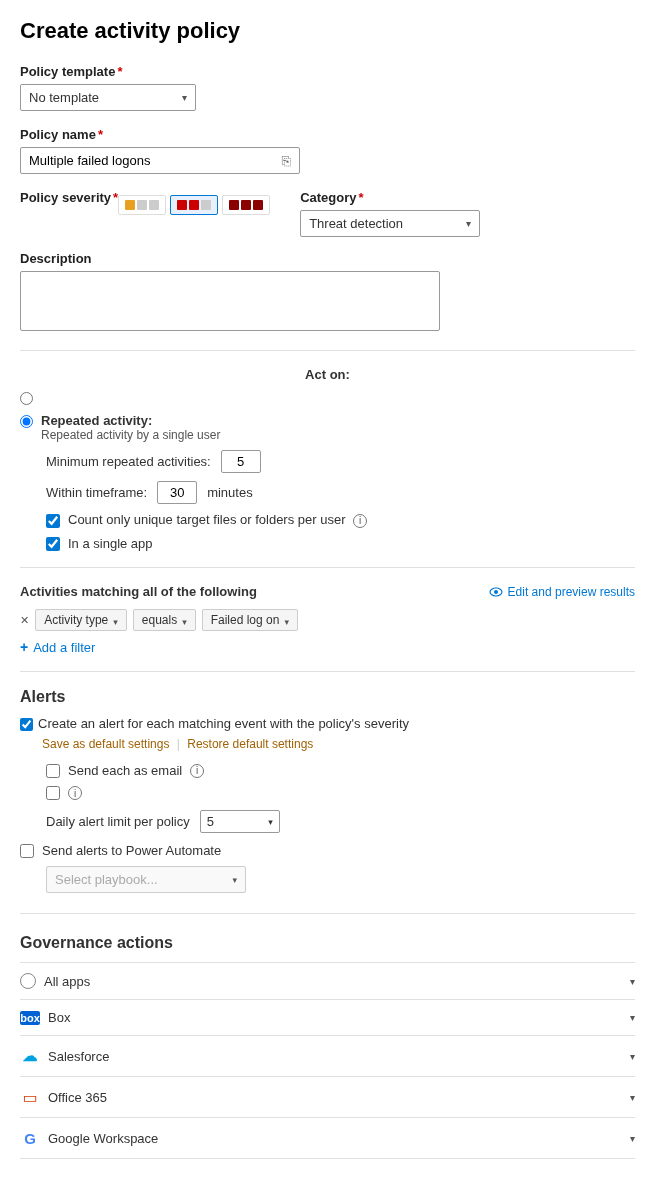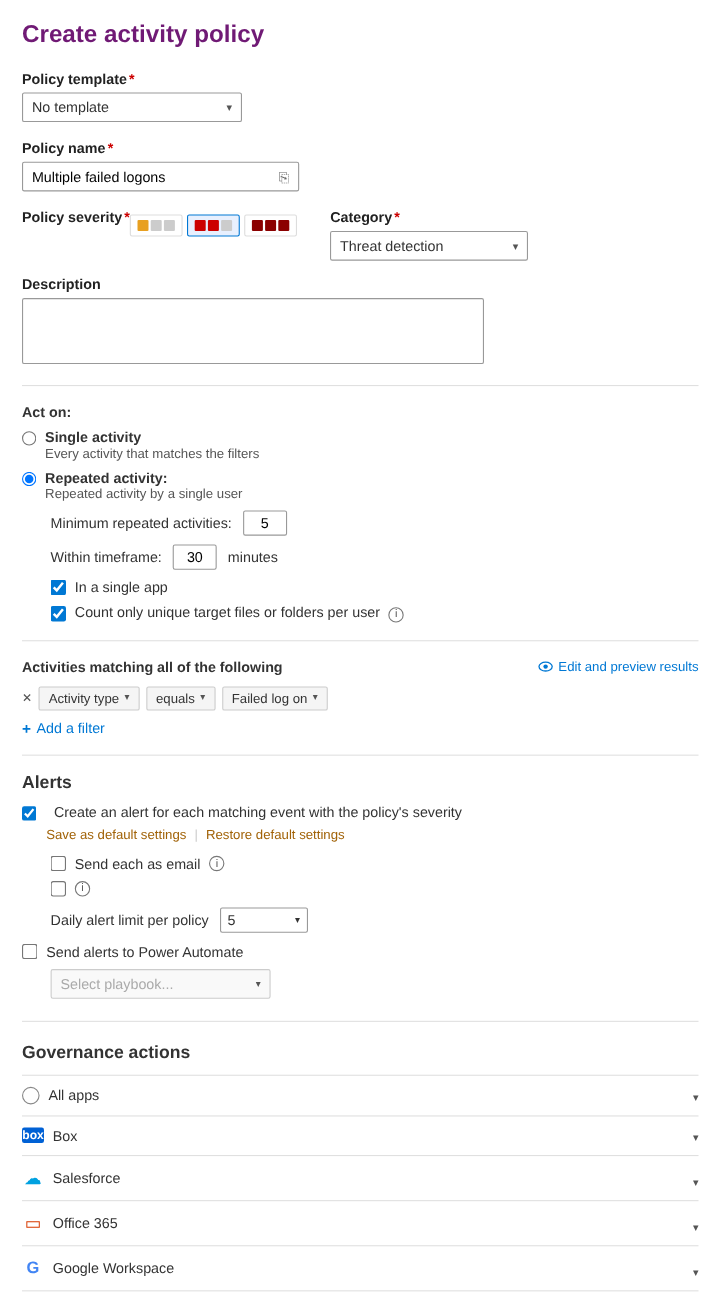--- a/index.html
+++ b/index.html
@@ -10,38 +10,38 @@
       background: #fff;
       width: 655px;
       min-height: 1180px;
     }
     .page {
       padding: 18px 20px 20px 20px;
     }
     h1 {
       font-size: 22px;
       font-weight: 600;
-      color: #701a75;
+      color: #000000;
       margin-bottom: 20px;
     }
     .section { margin-bottom: 16px; }
     .field-label {
       font-size: 13px;
       font-weight: 600;
       margin-bottom: 5px;
       color: #222;
     }
     .required-star { color: #c00; margin-left: 2px; }
     .select-field {
       display: flex;
       align-items: center;
       border: 1px solid #999;
       border-radius: 2px;
       padding: 5px 8px;
-      width: 200px;
+      width: 176px;
       background: #fff;
       cursor: pointer;
       justify-content: space-between;
       font-size: 13px;
     }
     .select-field .chevron { font-size: 10px; color: #555; }
     .text-input {
       border: 1px solid #999;
       border-radius: 2px;
       padding: 5px 8px;
@@ -89,20 +89,21 @@
       font-size: 15px;
       font-weight: 600;
       color: #111;
       margin-bottom: 12px;
       margin-top: 10px;
     }
     .act-on-label {
       font-weight: 600;
       margin-bottom: 8px;
       font-size: 13px;
+      text-align: center;
     }
     .radio-option { display: flex; align-items: flex-start; margin-bottom: 8px; gap: 8px; }
     .radio-option input[type=radio] { margin-top: 2px; }
     .radio-label { font-weight: 600; font-size: 13px; }
     .radio-sub { font-size: 12px; color: #555; }
 
     .indented { margin-left: 26px; }
     .min-row {
       display: flex; align-items: center; gap: 10px; margin-bottom: 8px; margin-top: 6px;
     }
@@ -139,21 +140,21 @@
       margin-bottom: 10px;
     }
     .filter-header-label { font-weight: 600; font-size: 13px; }
     .edit-preview {
       display: flex; align-items: center; gap: 5px;
       color: #0078d4; font-size: 12px; cursor: pointer;
     }
 
     .filter-row { display: flex; align-items: center; gap: 6px; margin-bottom: 8px; }
     .filter-tag {
-      display: flex; align-items: flex-start;
+      display: flex; align-items: flex-end;
       border: 1px solid #ccc;
       border-radius: 2px;
       padding: 3px 8px;
       font-size: 12px;
       background: #f5f5f5;
       gap: 5px;
       cursor: pointer;
     }
     .filter-tag .chevron { font-size: 9px; color: #555; }
     .close-x { color: #555; font-size: 11px; cursor: pointer; }
@@ -161,21 +162,21 @@
       display: flex; align-items: center; gap: 5px;
       color: #0078d4; font-size: 13px; cursor: pointer;
       margin-top: 6px;
     }
     .add-filter .plus { font-size: 14px; font-weight: 600; }
 
     .alerts-section { margin-top: 8px; }
     .alerts-title { font-size: 16px; font-weight: 600; margin-bottom: 10px; }
 
     .alert-main-row {
-      display: flex; align-items: center; gap: 16px; margin-bottom: 6px;
+      display: flex; align-items: center; gap: 5px; margin-bottom: 6px;
     }
     .alert-sub-links { margin-left: 22px; font-size: 12px; color: #0078d4; }
     .alert-sub-links a { color: #a16207; text-decoration: none; cursor: pointer; }
     .alert-sub-links span { color: #ccc; margin: 0 4px; }
 
     .daily-alert-row { display: flex; align-items: center; gap: 10px; margin: 10px 0 10px 26px; }
     .select-small {
       border: 1px solid #999;
       border-radius: 2px;
       padding: 3px 6px;
@@ -200,21 +201,21 @@
       margin-left: 26px;
       cursor: pointer;
       background: #f9f9f9;
     }
 
     .governance-section { margin-top: 20px; }
     .governance-title { font-size: 16px; font-weight: 600; margin-bottom: 10px; }
     .governance-divider { border: none; border-top: 1px solid #e0e0e0; margin: 0; }
 
     .gov-row {
-      display: flex; align-items: flex-end;
+      display: flex; align-items: center;
       padding: 10px 0;
       border-bottom: 1px solid #e0e0e0;
       justify-content: space-between;
       cursor: pointer;
     }
     .gov-row-left { display: flex; align-items: center; gap: 8px; font-size: 13px; }
     .gov-icon {
       width: 20px; height: 20px;
       display: flex; align-items: center; justify-content: center;
       font-size: 12px;
@@ -242,21 +243,21 @@
     <div class="select-field">
       <span>No template</span>
       <span class="chevron">▾</span>
     </div>
   </div>
 
   <div class="section">
     <div class="field-label">
       <span>Policy name</span><span class="required-star">*</span>
     </div>
-    <div class="text-input" style="width:252px;">
+    <div class="text-input" style="width:280px;">
       <input class="text-input-inner" type="text" value="Multiple failed logons" style="">
       <span style="font-size:12px;color:#666;">⎘</span>
     </div>
   </div>
 
   <div class="severity-category-row">
     <div class="severity-group">
       <div class="field-label">
         <span>Policy severity</span><span class="required-star">*</span>
       </div>
@@ -297,56 +298,52 @@
     <textarea class="description-area" style=""></textarea>
   </div>
 
   <hr class="divider">
 
 
   <div class="act-on-label">Act on:</div>
 
   <div class="radio-option">
     <input type="radio" name="actOn" style="">
-    <div>
-      <div class="radio-label">Single activity</div>
-      <div class="radio-sub">Every activity that matches the filters</div>
-    </div>
   </div>
 
   <div class="radio-option">
     <input type="radio" name="actOn" checked="" style="">
     <div>
       <div class="radio-label">Repeated activity:</div>
       <div class="radio-sub">Repeated activity by a single user</div>
     </div>
   </div>
 
   <div class="indented">
     <div class="min-row">
       <span>Minimum repeated activities:</span>
       <input type="text" class="small-input" value="5" style="">
     </div>
     <div class="min-row">
       <span>Within timeframe:</span>
       <input type="text" class="small-input" value="30" style="">
       <span>minutes</span>
-    </div>
-
-    <div class="checkbox-row" style="margin-top:8px;">
-      <input type="checkbox" checked="" style="accent-color: rgb(0, 120, 212);">
-      <span>In a single app</span>
     </div>
 
     <div class="checkbox-row" style="margin-top:4px; align-items:flex-start;">
       <input type="checkbox" checked="" style="accent-color: rgb(0, 120, 212); margin-top: 2px;">
       <span>
         <span>Count only unique target files or folders per user</span>
         <span class="info-icon" style="margin-left:4px;">i</span>
       </span>
+    </div>
+
+    <div class="checkbox-row" style="margin-top:8px;">
+      <input type="checkbox" checked="" style="accent-color: rgb(0, 120, 212);">
+      <span>In a single app</span>
     </div>
   </div>
 
   <hr class="divider">
 
   <div class="filter-header">
     <span class="filter-header-label">Activities matching all of the following</span>
     <div class="edit-preview">
       <svg width="14" height="10" viewBox="0 0 14 10">
         <ellipse cx="7" cy="5" rx="6" ry="4" fill="none" stroke="#0078d4" stroke-width="1.2"></ellipse>

